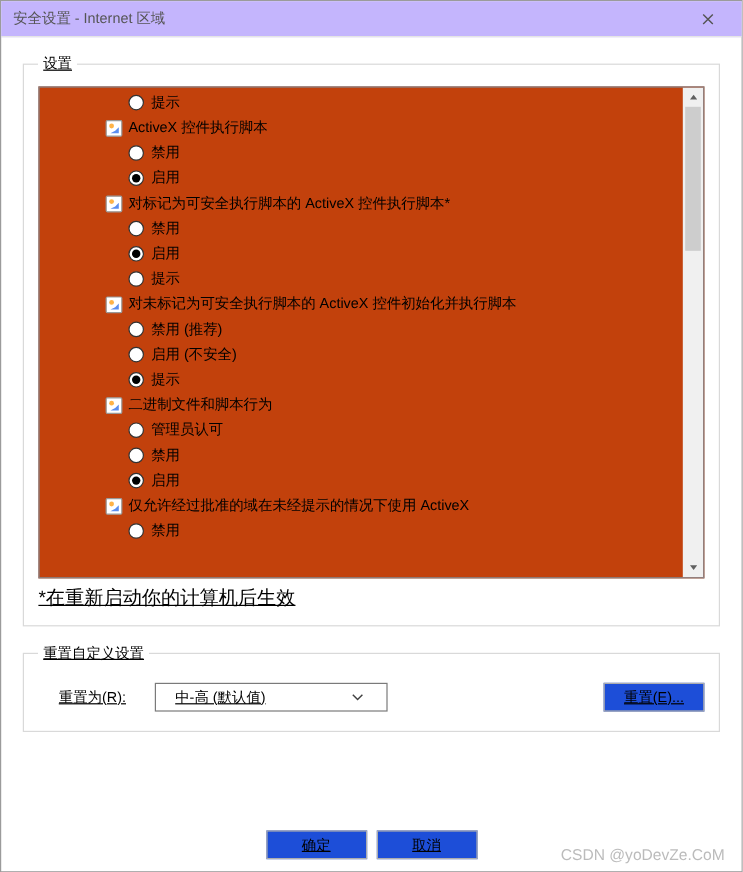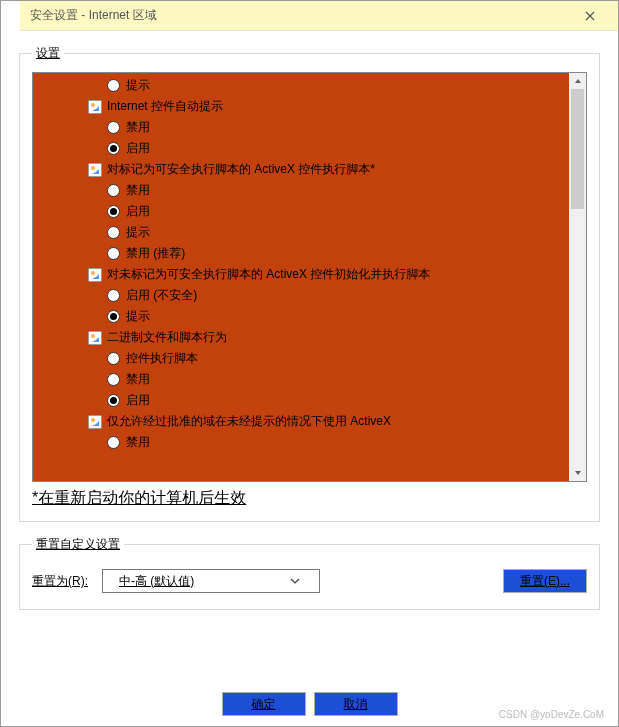--- a/index.html
+++ b/index.html
@@ -14,24 +14,23 @@
     width: 619px; height: 727px;
     border: 1px solid #9b9b9b;
     display: flex; flex-direction: column;
     background: #fff;
     position: relative;
   }
   .titlebar {
     height: 30px;
     display: flex; align-items: center;
     padding: 0 8px 0 10px;
-    background: #fef9c3;
+    background: #c4b5fd;
     color: #555;
     border-bottom: 1px solid #e5e5e5;
-    margin-left: 19px;
   }
   .titlebar .title { flex: 1; font-size: 12px; }
   .titlebar .close {
     width: 40px; height: 28px;
     display: flex; align-items: center; justify-content: center;
     color: #555;
   }
   .titlebar .close svg { width: 10px; height: 10px; }
 
   .content {
@@ -117,21 +116,23 @@
     border-radius: 50%;
   }
 
   .note {
     margin-top: 6px;
     font-size: 16px;
   }
 
   .reset-row {
     display: flex; align-items: center;
+    gap: 10px;
     padding: 6px 0 4px 0;
+    margin-left: 17px;
   }
   .reset-row label { width: 70px; }
   .combo {
     flex: 1;
     height: 24px;
     border: 1px solid #7a7a7a;
     background: #fff;
     display: flex; align-items: center;
     padding: 0 16px;
     position: relative;
@@ -164,21 +165,21 @@
     right: 10px; bottom: 28px;
     font-size: 20px;
     letter-spacing: 12px;
     color: rgba(60,120,220,0.28);
     pointer-events: none;
     font-weight: 500;
   }
   .watermark2 {
     position: absolute;
     right: 14px; bottom: 6px;
-    font-size: 10px;
+    font-size: 13px;
     color: rgba(120,120,120,0.5);
     pointer-events: none;
   }
 </style>
 </head>
 <body>
 
 <div class="window">
 
   <div class="titlebar">
@@ -202,21 +203,21 @@
               <span>提示</span>
             </div>
             <div class="row ind-2">
               <span class="cat-icon">
                 <svg viewBox="0 0 16 16">
                   <rect x="1.5" y="1.5" width="13" height="13" rx="1" fill="#fff" stroke="#999"></rect>
                   <circle cx="6" cy="6" r="2" fill="#ffb347"></circle>
                   <path d="M9 10 L12 7 L12 12 L5 12 Z" fill="#5b8def"></path>
                 </svg>
               </span>
-              <span>Internet 控件自动提示</span>
+              <span>ActiveX 控件执行脚本</span>
             </div>
             <div class="row ind-3">
               <span class="radio"></span>
               <span>禁用</span>
             </div>
             <div class="row ind-3">
               <span class="radio checked"></span>
               <span>启用</span>
             </div>
             <div class="row ind-2">
@@ -234,33 +235,33 @@
               <span>禁用</span>
             </div>
             <div class="row ind-3">
               <span class="radio checked"></span>
               <span>启用</span>
             </div>
             <div class="row ind-3">
               <span class="radio"></span>
               <span>提示</span>
             </div>
+            <div class="row ind-2">
+              <span class="cat-icon">
+                <svg viewBox="0 0 16 16">
+                  <rect x="1.5" y="1.5" width="13" height="13" rx="1" fill="#fff" stroke="#999"></rect>
+                  <circle cx="6" cy="6" r="2" fill="#ffb347"></circle>
+                  <path d="M9 10 L12 7 L12 12 L5 12 Z" fill="#5b8def"></path>
+                </svg>
+              </span>
+              <span>对未标记为可安全执行脚本的 ActiveX 控件初始化并执行脚本</span>
+            </div>
             <div class="row ind-3">
               <span class="radio"></span>
               <span>禁用 (推荐)</span>
-            </div>
-            <div class="row ind-2">
-              <span class="cat-icon">
-                <svg viewBox="0 0 16 16">
-                  <rect x="1.5" y="1.5" width="13" height="13" rx="1" fill="#fff" stroke="#999"></rect>
-                  <circle cx="6" cy="6" r="2" fill="#ffb347"></circle>
-                  <path d="M9 10 L12 7 L12 12 L5 12 Z" fill="#5b8def"></path>
-                </svg>
-              </span>
-              <span>对未标记为可安全执行脚本的 ActiveX 控件初始化并执行脚本</span>
             </div>
             <div class="row ind-3">
               <span class="radio"></span>
               <span>启用 (不安全)</span>
             </div>
             <div class="row ind-3">
               <span class="radio checked"></span>
               <span>提示</span>
             </div>
             <div class="row ind-2">
@@ -268,21 +269,21 @@
                 <svg viewBox="0 0 16 16">
                   <rect x="1.5" y="1.5" width="13" height="13" rx="1" fill="#fff" stroke="#999"></rect>
                   <circle cx="6" cy="6" r="2" fill="#ffb347"></circle>
                   <path d="M9 10 L12 7 L12 12 L5 12 Z" fill="#5b8def"></path>
                 </svg>
               </span>
               <span>二进制文件和脚本行为</span>
             </div>
             <div class="row ind-3">
               <span class="radio"></span>
-              <span>控件执行脚本</span>
+              <span>管理员认可</span>
             </div>
             <div class="row ind-3">
               <span class="radio"></span>
               <span>禁用</span>
             </div>
             <div class="row ind-3">
               <span class="radio checked"></span>
               <span>启用</span>
             </div>
             <div class="row ind-2">

